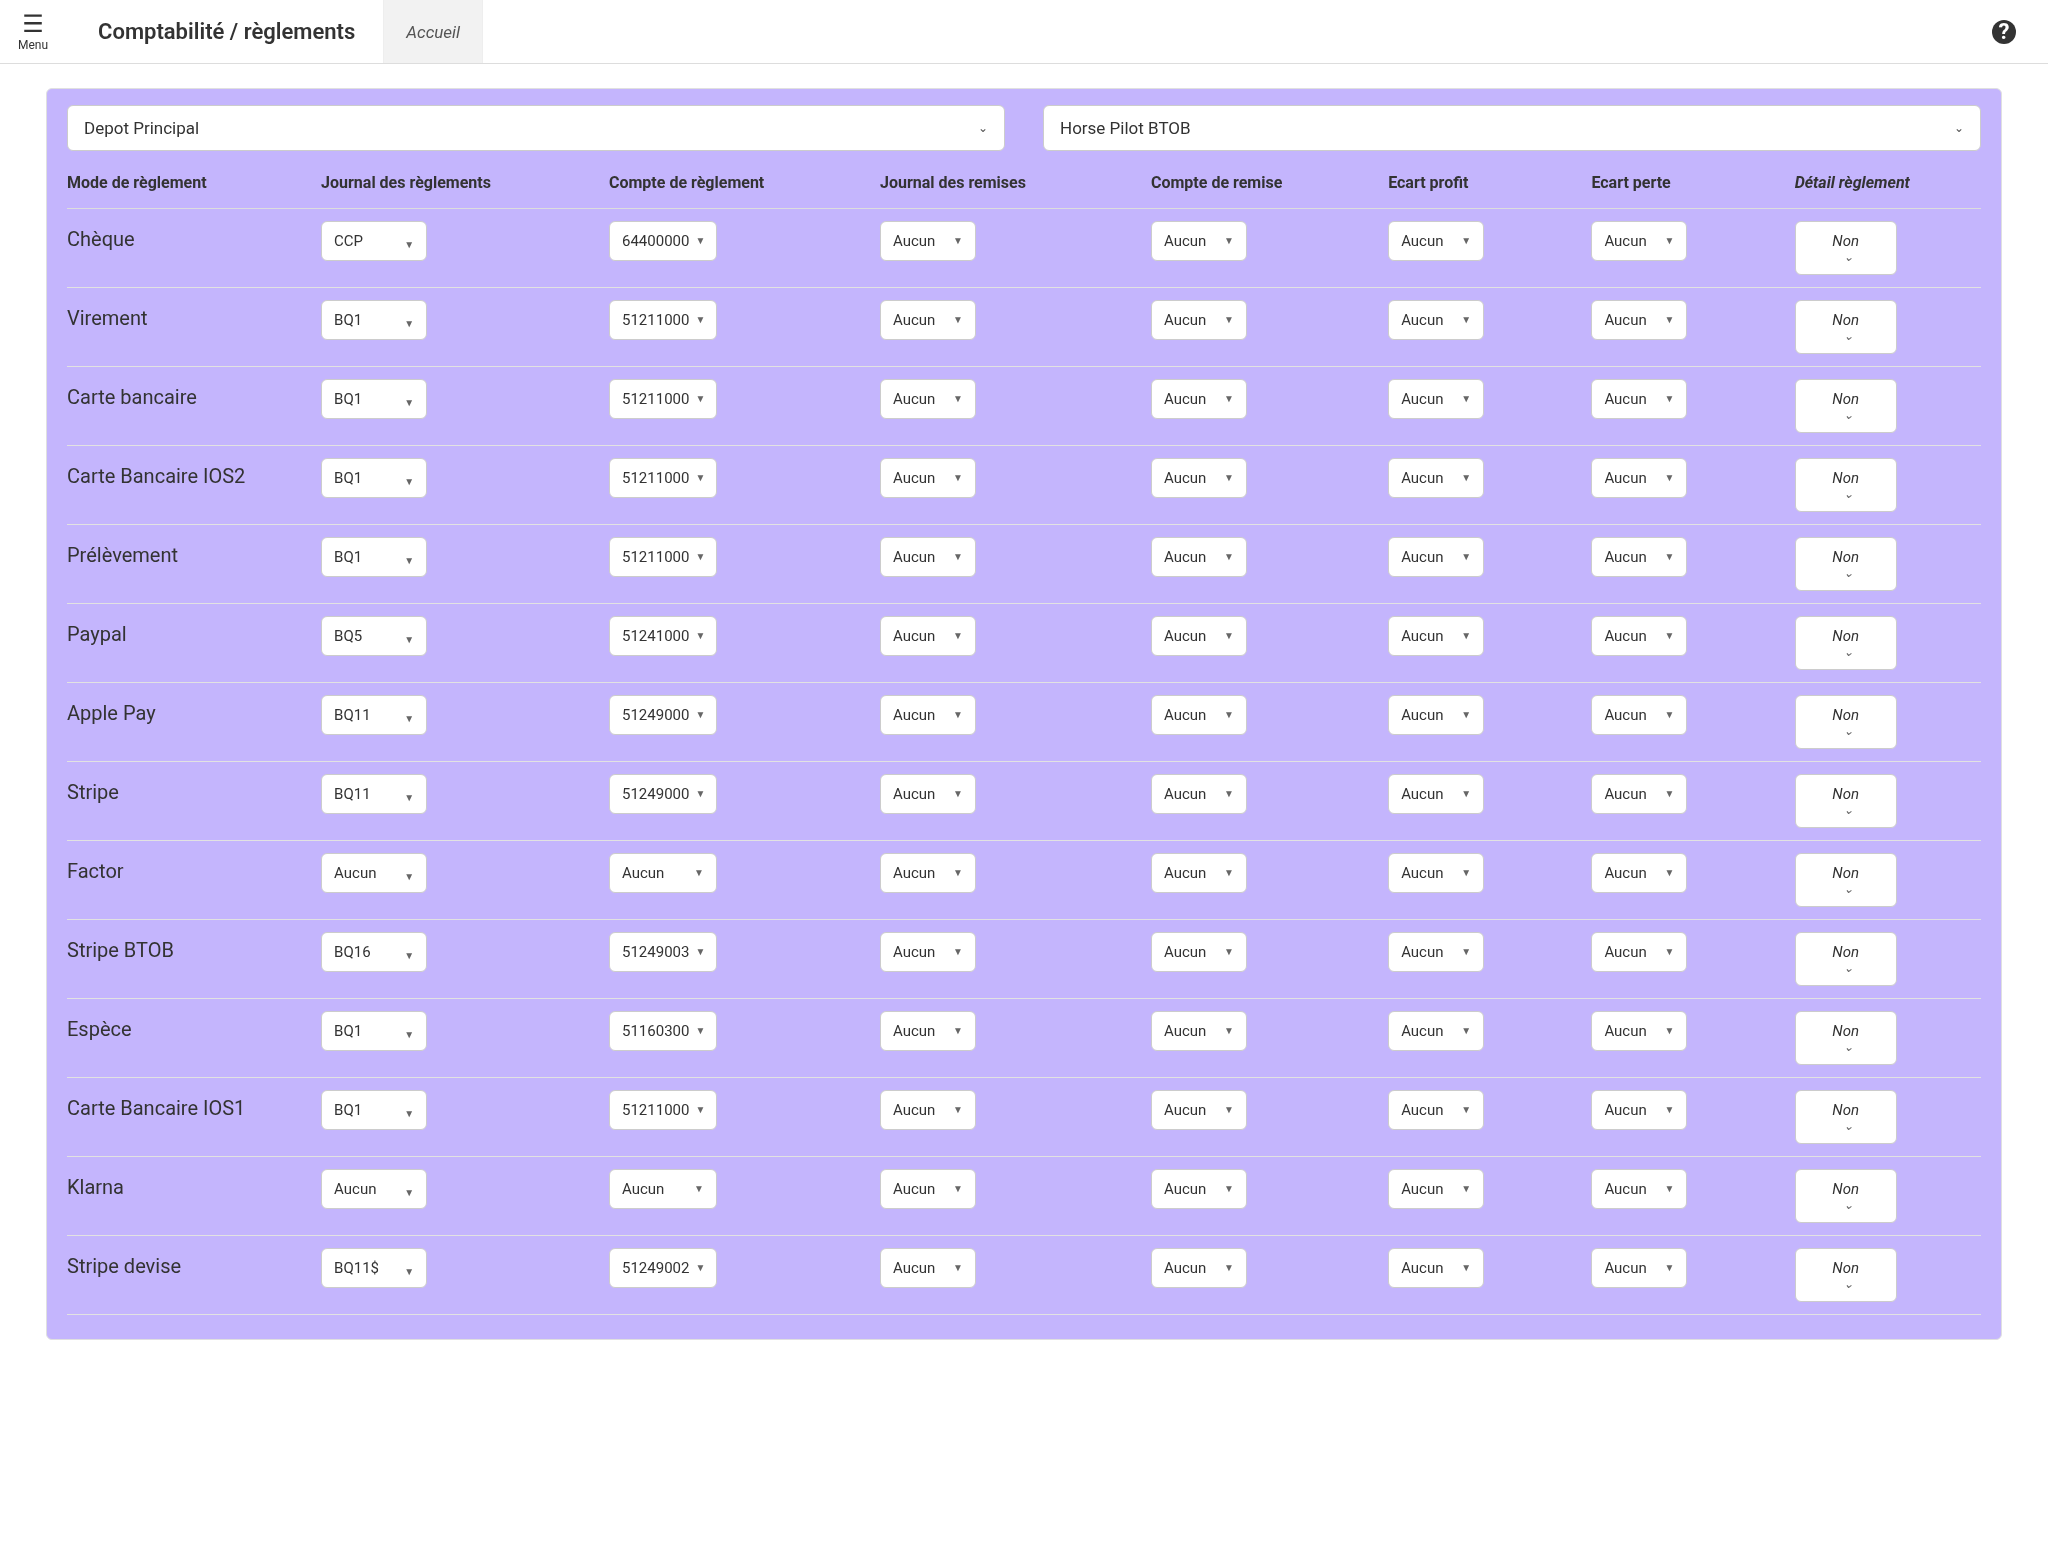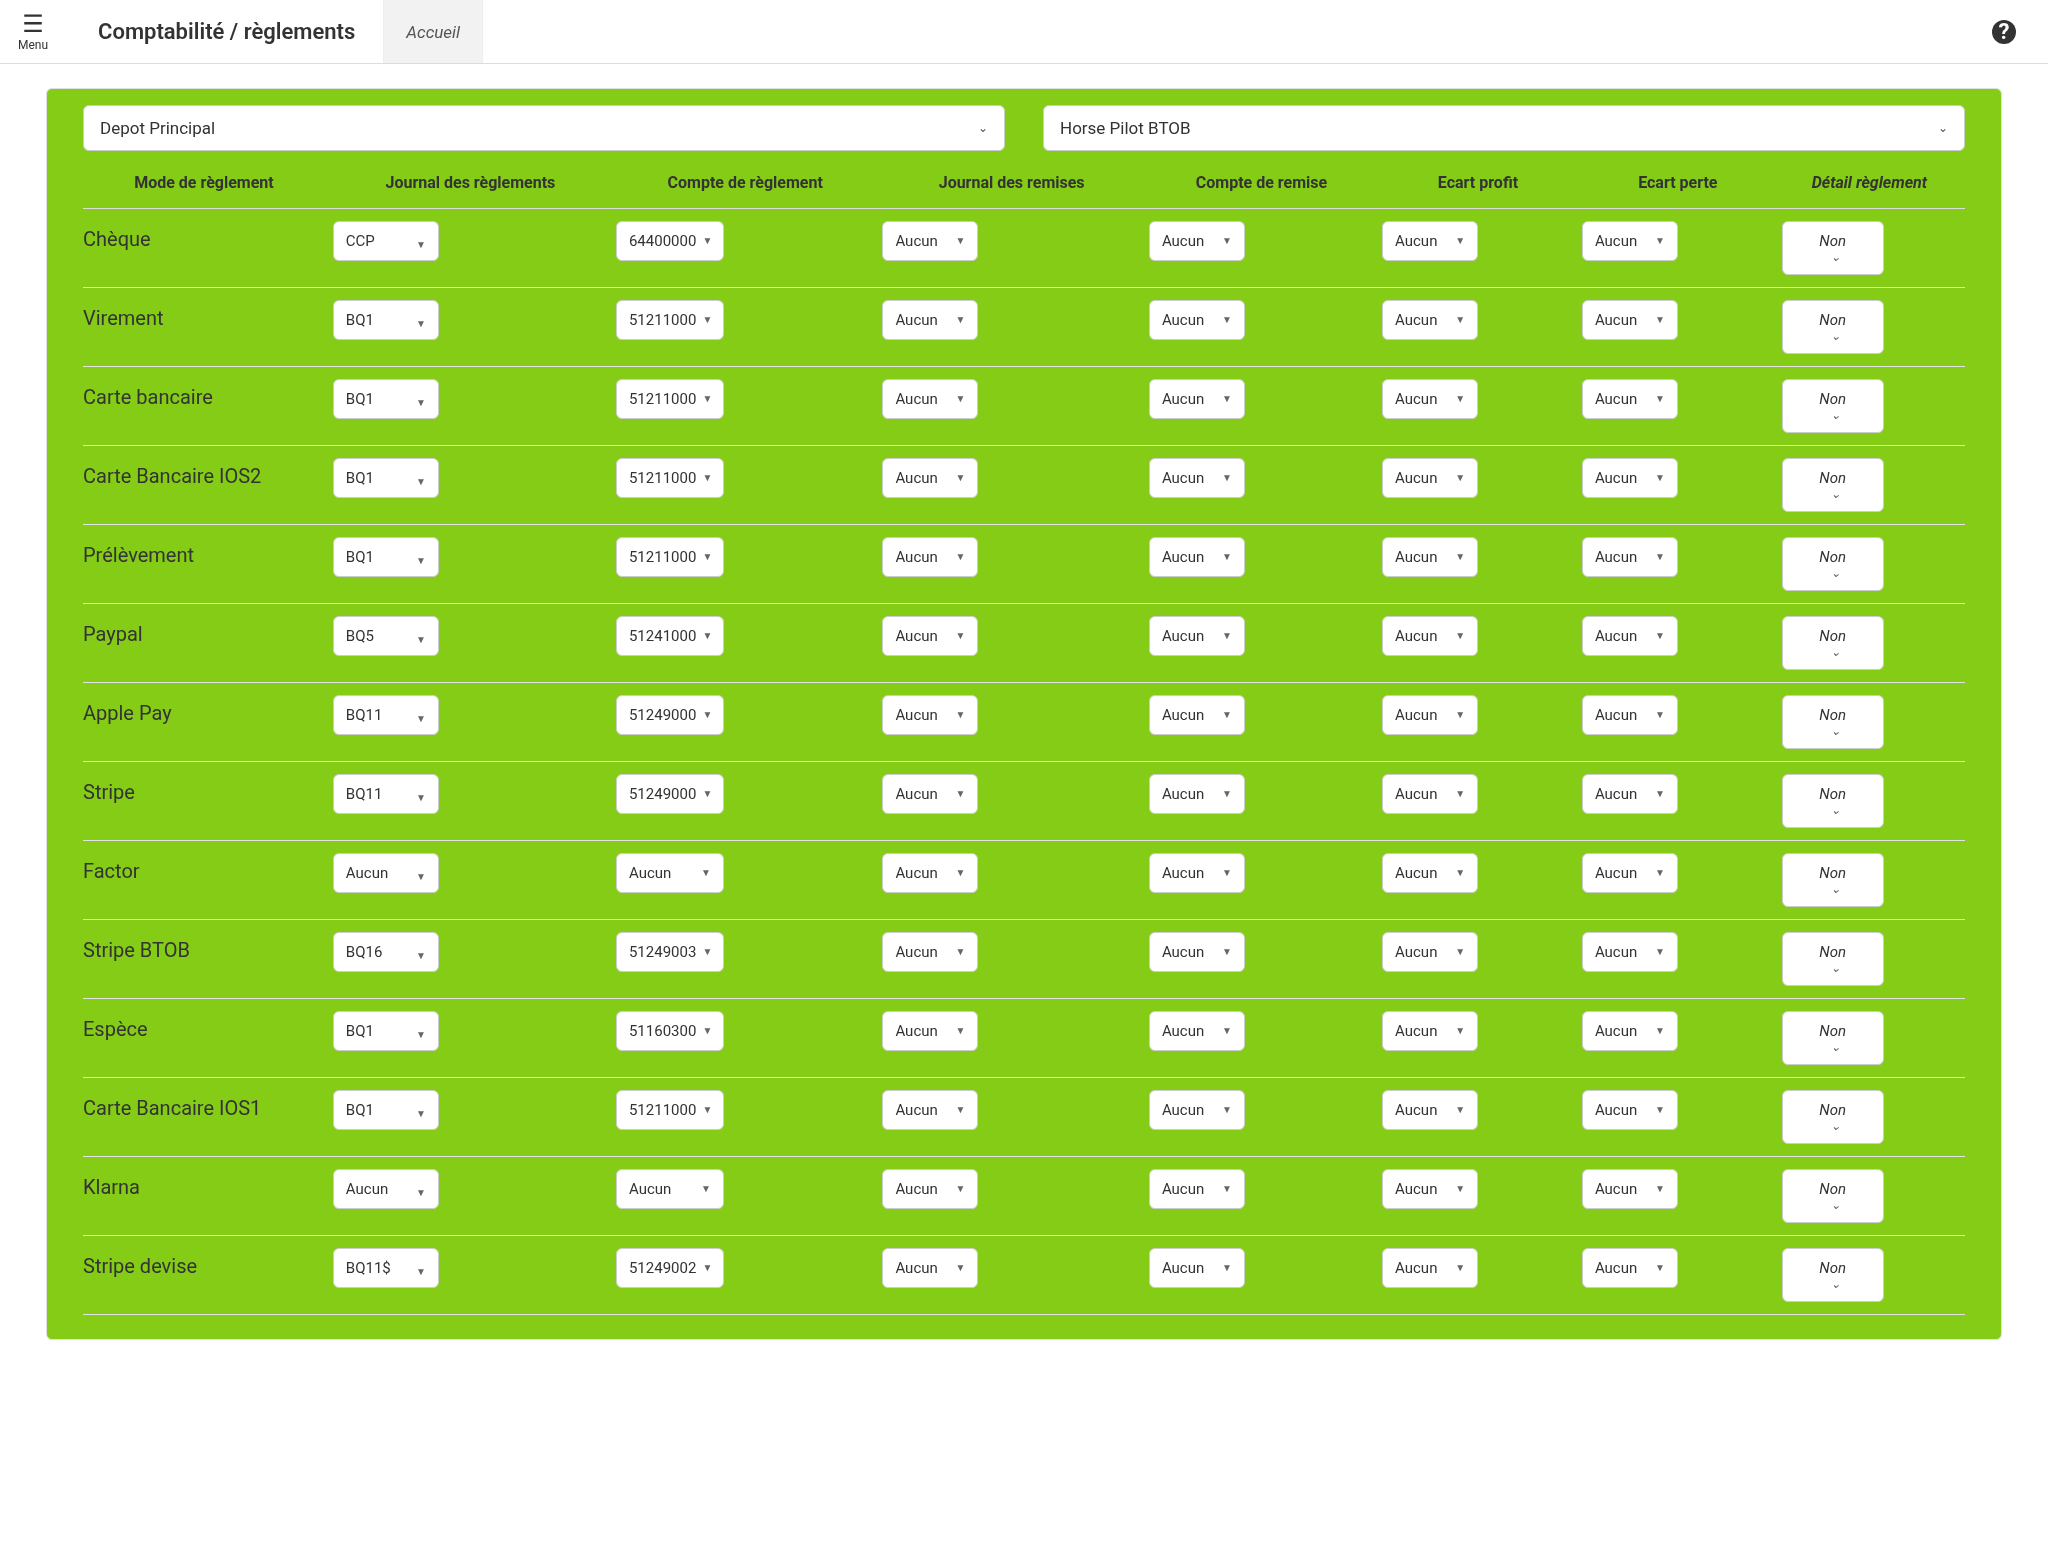--- a/index.html
+++ b/index.html
@@ -62,24 +62,24 @@
       display: flex;
       align-items: center;
       justify-content: center;
       cursor: pointer;
       margin-right: 20px;
     }
     .content-wrap {
       padding: 24px 46px;
     }
     .panel {
-      background: #84cc16;
+      background: #c4b5fd;
       border: 1px solid #e0e0e0;
       border-radius: 6px;
-      padding: 16px 36px 24px;
+      padding: 16px 20px 24px;
     }
     .top-selects {
       display: flex;
       gap: 38px;
       margin-bottom: 22px;
     }
     .big-select {
       flex: 1;
       background: #fff;
       border: 1px solid #ccc;
@@ -90,21 +90,21 @@
       justify-content: space-between;
       align-items: center;
       cursor: pointer;
     }
     .big-select .chev { font-size: 12px; color: #555; }
     table {
       width: 100%;
       border-collapse: collapse;
     }
     thead th {
-      text-align: center;
+      text-align: left;
       font-size: 16px;
       font-weight: 700;
       color: #333;
       padding: 0 8px 14px 0;
       vertical-align: top;
       line-height: 1.3;
       border-bottom: 1px solid #ddd;
     }
     tbody td {
       padding: 12px 8px 12px 0;

